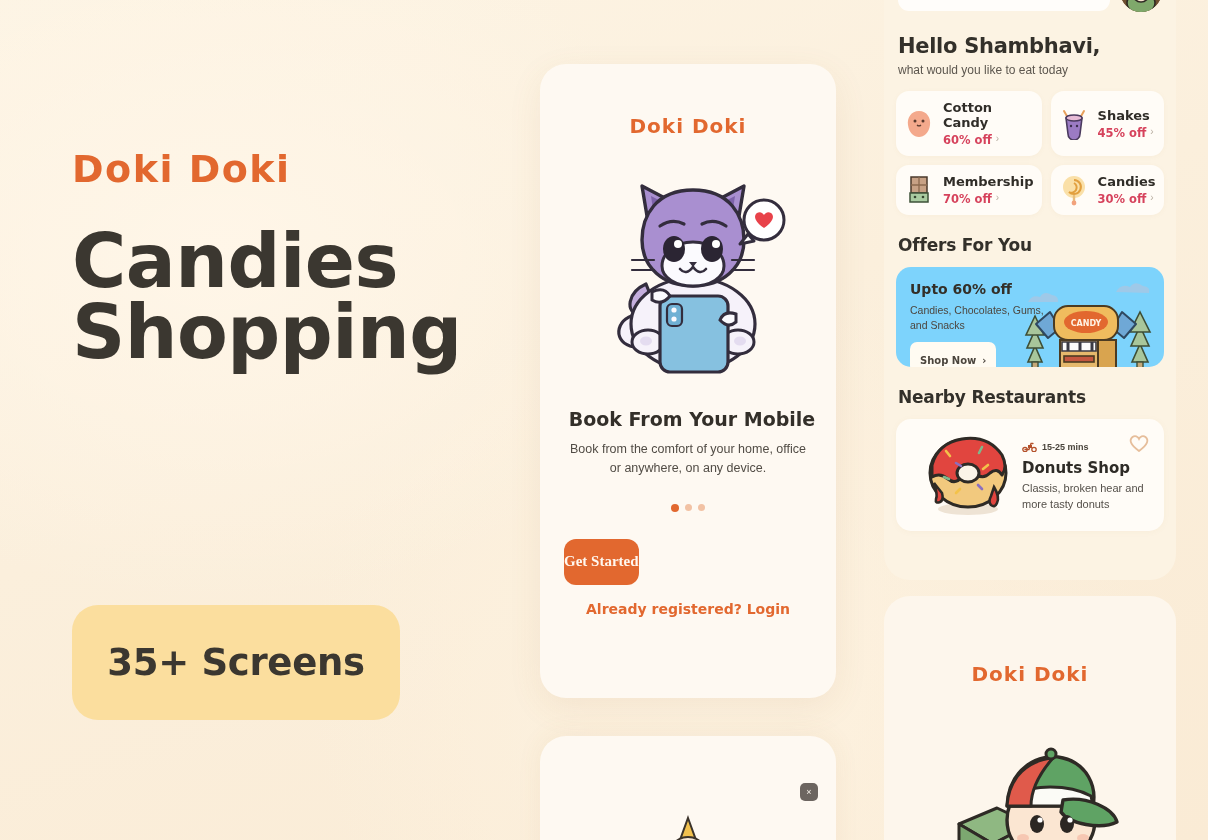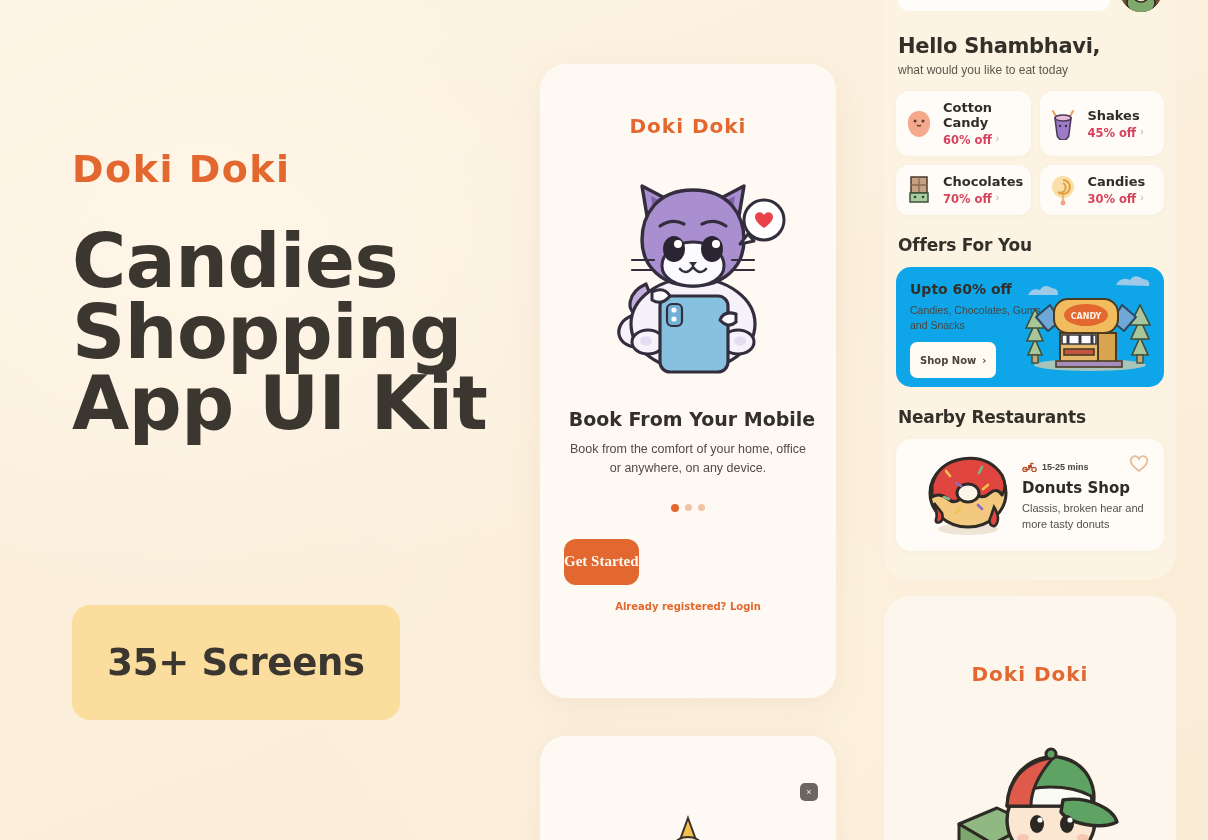--- a/index.html
+++ b/index.html
@@ -35,21 +35,21 @@
     font-size: 74px;
     line-height: 0.96;
     letter-spacing: -0.5px;
     color: #3B3730;
   }
   .hero-title span { display: block; }
   .screens-badge {
     position: absolute; left: 72px; top: 605px;
     width: 328px; height: 115px;
     background: #FBDE9E;
-    border-radius: 18px;
+    border-radius: 26px;
     display: flex; align-items: center; justify-content: center;
   }
   .screens-badge-label {
     font-family: "DejaVu Sans", sans-serif;
     font-weight: bold;
     font-size: 37px;
     color: #3B3730;
     letter-spacing: -0.3px;
   }
 
@@ -87,21 +87,21 @@
   .ob-cta {
     display:block; margin: 27px 24px 0;
     height: 46px; border: none; border-radius: 12px;
     background: #E2682F; color: #FFF7EF;
     font-family: Liberation Serif, serif;
     font-weight: bold; font-size: 15px; cursor: pointer;
   }
   .ob-login {
     display:block; text-align:center; margin-top: 16px;
     font-family: "DejaVu Sans", sans-serif;
-    font-weight: bold; font-size: 10px; color: #E2682F;
+    font-weight: bold; font-size: 14px; color: #E2682F;
     text-decoration: none;
   }
 
   
   .phone-member {
     position: absolute; left: 540px; top: 736px;
     width: 296px; height: 150px;
     background: #FEF9F2;
     border-radius: 26px;
     box-shadow: 0 -2px 26px rgba(150,110,60,0.07);
@@ -165,38 +165,38 @@
   .cat-row2 { display:flex; align-items:center; gap: 4px; }
   .chev { color: #B9AFA3; font-size: 10px; }
 
   .sec-title {
     margin: 20px 14px 0;
     font-family: "DejaVu Sans", sans-serif;
     font-weight: bold; font-size: 17px; color: #33302A;
     letter-spacing: -0.2px;
   }
   .offer-card {
-    margin: 12px 12px 0; height: 120px;
-    background: #0ea5e9; border-radius: 15px;
+    margin: 12px 12px 0; height: 100px;
+    background: #7dd3fc; border-radius: 15px;
     position: relative; overflow: hidden;
   }
   .offer-text { position:absolute; left: 14px; top: 14px; width: 145px; }
   .offer-h {
     font-family:"DejaVu Sans",sans-serif; font-weight:bold;
     font-size: 14px; color:#332F28;
   }
   .offer-p { margin-top: 6px; font-size: 10.5px; line-height:1.45; color:#4C463E; }
   .offer-btn {
     margin-top: 9px; height: 22px; padding: 18px 10px;
     background:#FFFBF2; border:none; border-radius: 7px;
     font-size: 10px; font-weight: bold; color:#4A443C;
     font-family:"DejaVu Sans",sans-serif;
     display:inline-flex; align-items:center; gap:6px; cursor:pointer;justify-content:space-between;
   }
-  .offer-art { position:absolute; right: 4px; top: 4px; }
+  .offer-art { position:absolute; right: 4px; top: 11px; }
 
   .rest-card {
     margin: 12px 12px 0; height: 112px;
     background: #FFFCF7; border-radius: 15px;
     position: relative; display:flex; align-items:center; padding: 0 24px;
     box-shadow: 0 1px 6px rgba(170,130,80,0.05);
   }
   .rest-info { margin-left: 6px; }
   .rest-time { display:flex; align-items:center; gap:5px; }
   .rest-time-label { font-size: 9px; font-weight:bold; color:#4A443C; }
@@ -224,21 +224,20 @@
 </head>
 <body>
 
 <div class="stage">
 
   <div class="hero">
     <div class="hero-logo">Doki Doki</div>
     <div class="hero-title">
       <span>Candies</span>
       <span>Shopping</span>
-      <span>App UI Kit</span>
     </div>
   </div>
   <div class="screens-badge">
     <div class="screens-badge-label">35+ Screens</div>
   </div>
 
   <div class="phone-onboard">
     <div class="ob-logo">Doki Doki</div>
 
     <div class="ob-art">
@@ -379,21 +378,21 @@
         <span class="cat-icon">
           <svg width="30" height="32" viewBox="0 0 30 32">
             <path d="M7 3 h16 v16 h-16 z" fill="#C7A185" stroke="#4A382B" stroke-width="1.5"></path>
             <path d="M7 11 h16 M15 3 v16" stroke="#8C6A4F" stroke-width="1.3"></path>
             <path d="M6 19 h18 v9 h-18 z" fill="#A9CBA0" stroke="#3E5238" stroke-width="1.5"></path>
             <circle cx="11" cy="23" r="1.3" fill="#35462F"></circle>
             <circle cx="19" cy="23" r="1.3" fill="#35462F"></circle>
           </svg>
         </span>
         <div>
-          <div class="cat-name">Chocolates</div>
+          <div class="cat-name">Membership</div>
           <div class="cat-row2">
             <span class="cat-off">70% off</span>
             <span class="chev">›</span>
           </div>
         </div>
       </div>
 
       <div class="cat-card">
         <span class="cat-icon">
           <svg width="30" height="32" viewBox="0 0 30 32">

